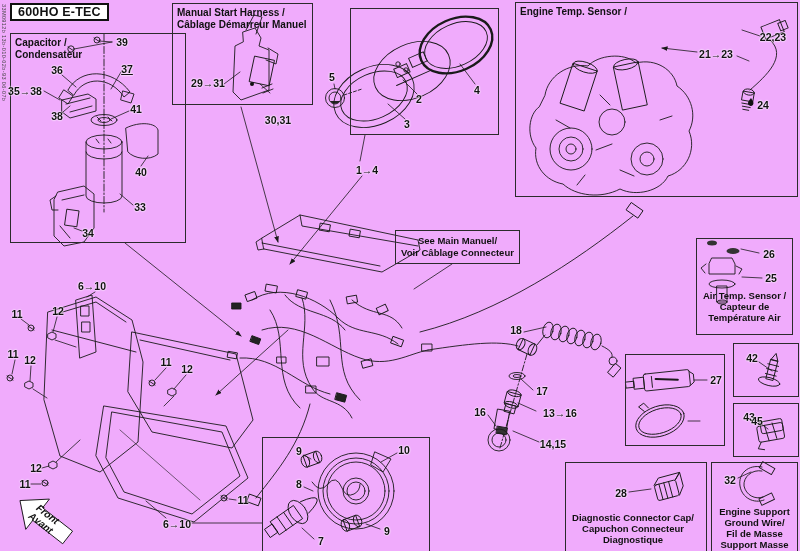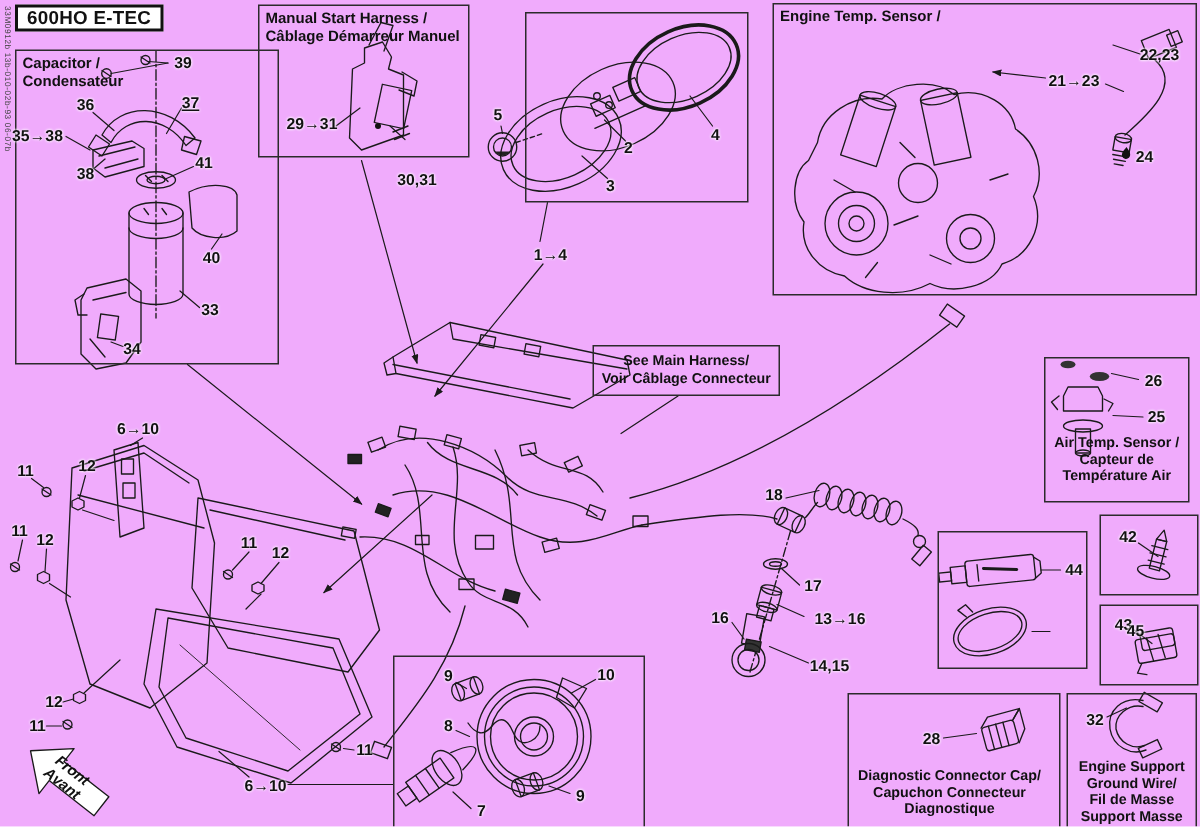--- a/index.html
+++ b/index.html
@@ -386,21 +386,21 @@
     <div>Câblage Démarreur Manuel</div>
       </div>
   </div>
   <div class="cbox" style="left:350px;top:8px;width:149px;height:127px;"></div>
   <div class="cbox" style="left:515px;top:2px;width:283px;height:195px;">
     <div class="ttl">
         <div>Engine Temp. Sensor /</div>
       </div>
   </div>
   <div class="cbox seemain" style="left:395px;top:230px;width:125px;height:34px;">
-    <div class="ln">See Main Harness/</div>
+    <div class="ln">See Main Manuel/</div>
     <div class="ln">Voir Câblage Connecteur</div>
   </div>
   <div class="cbox" style="left:696px;top:238px;width:97px;height:97px;"></div>
   <div class="boxlabel" style="left:698px;top:290px;width:93px;">
     <div>Air Temp. Sensor /</div>
       <div>Capteur de</div>
       <div>Température Air</div>
   </div>
   <div class="cbox" style="left:625px;top:354px;width:100px;height:92px;"></div>
   <div class="cbox" style="left:733px;top:343px;width:66px;height:54px;"></div>
@@ -442,21 +442,21 @@
       <div class="callout" style="left: 407px; top: 124px;">3</div>
       <div class="callout" style="left: 477px; top: 90px;">4</div>
       <div class="callout" style="left: 367px; top: 170px;">1→4</div>
       <div class="callout" style="left: 716px; top: 54px;">21→23</div>
       <div class="callout" style="left: 773px; top: 37px;">22,23</div>
       <div class="callout" style="left: 763px; top: 105px;">24</div>
       <div class="callout" style="left: 769px; top: 254px;">26</div>
       <div class="callout" style="left: 771px; top: 278px;">25</div>
       <div class="callout" style="left: 752px; top: 358px;">42</div>
       <div class="callout" style="left: 749px; top: 417px;">43</div>
-      <div class="callout" style="left: 716px; top: 380px;">44</div>
+      <div class="callout" style="left: 716px; top: 380px;">27</div>
       <div class="callout" style="left: 709px; top: 421px; margin-left: 48px;">45</div>
       <div class="callout" style="left: 621px; top: 493px;">28</div>
       <div class="callout" style="left: 730px; top: 480px;">32</div>
       <div class="callout" style="left: 516px; top: 330px;">18</div>
       <div class="callout" style="left: 542px; top: 391px;">17</div>
       <div class="callout" style="left: 560px; top: 413px;">13→16</div>
       <div class="callout" style="left: 480px; top: 412px;">16</div>
       <div class="callout" style="left: 553px; top: 444px;">14,15</div>
       <div class="callout" style="left: 92px; top: 286px;">6→10</div>
       <div class="callout" style="left: 17px; top: 314px;">11</div>

